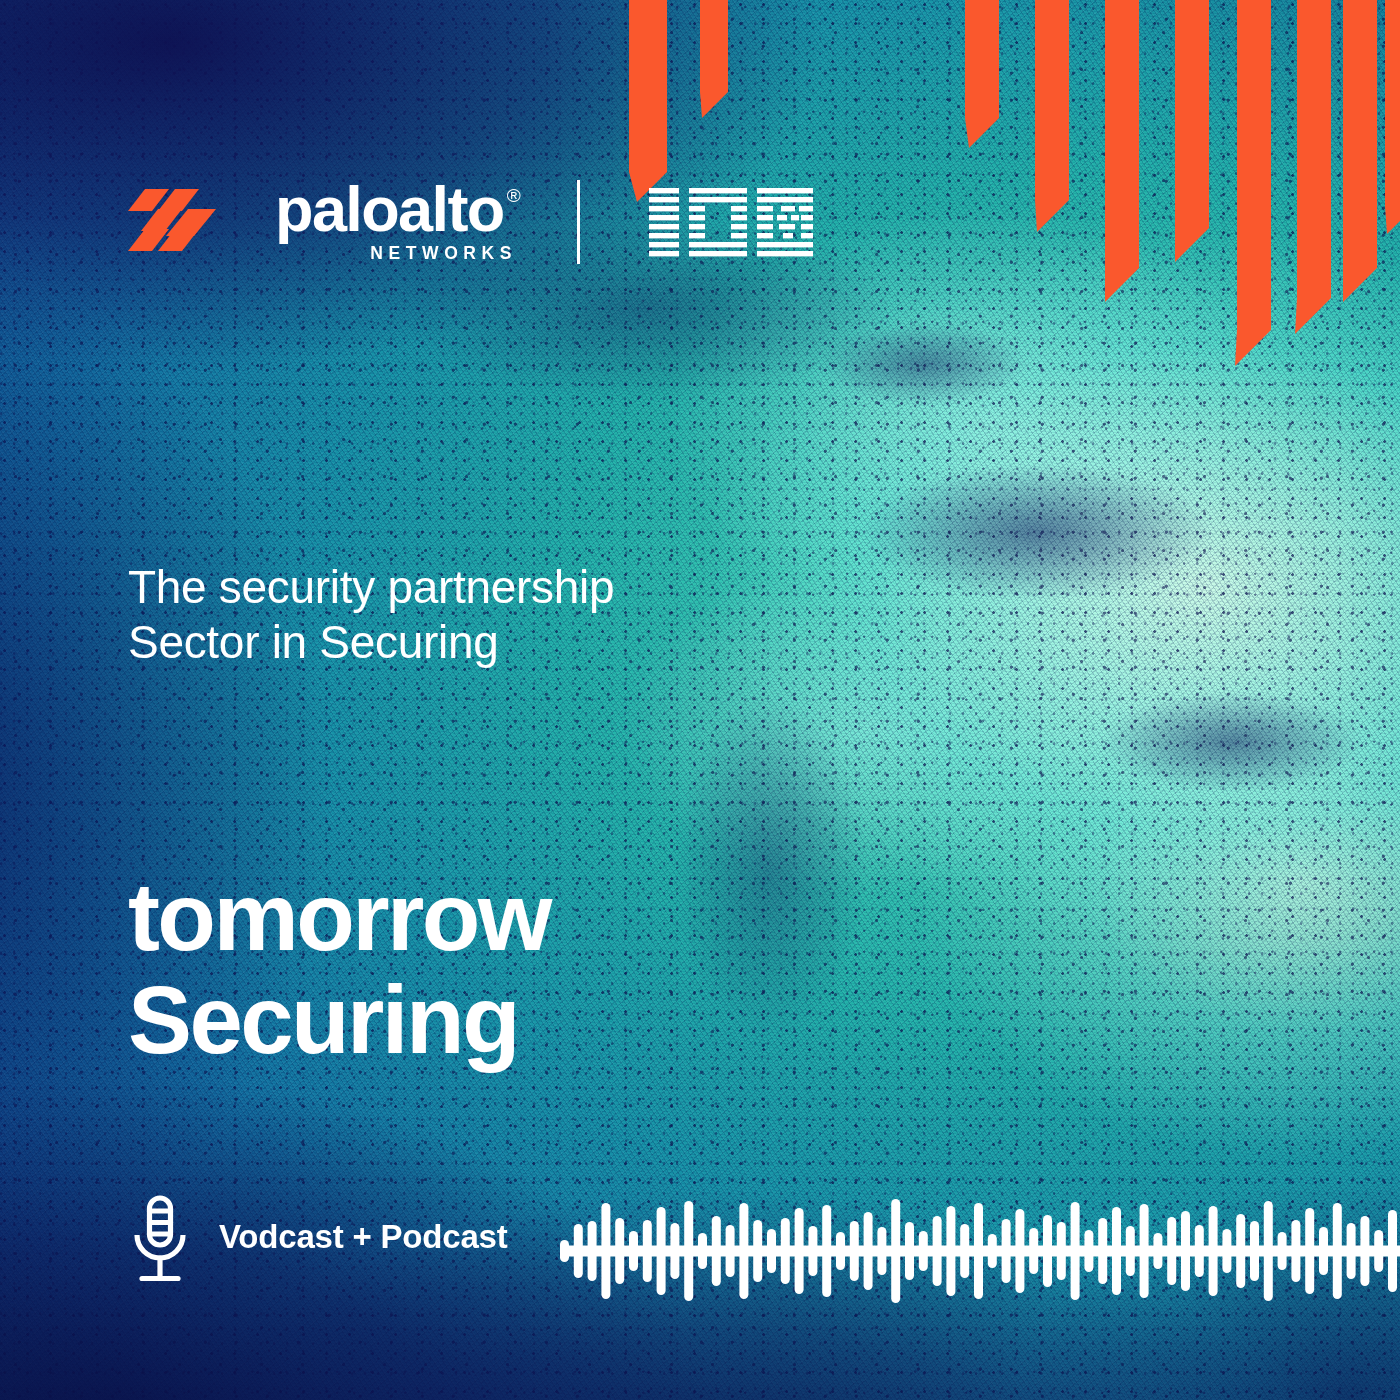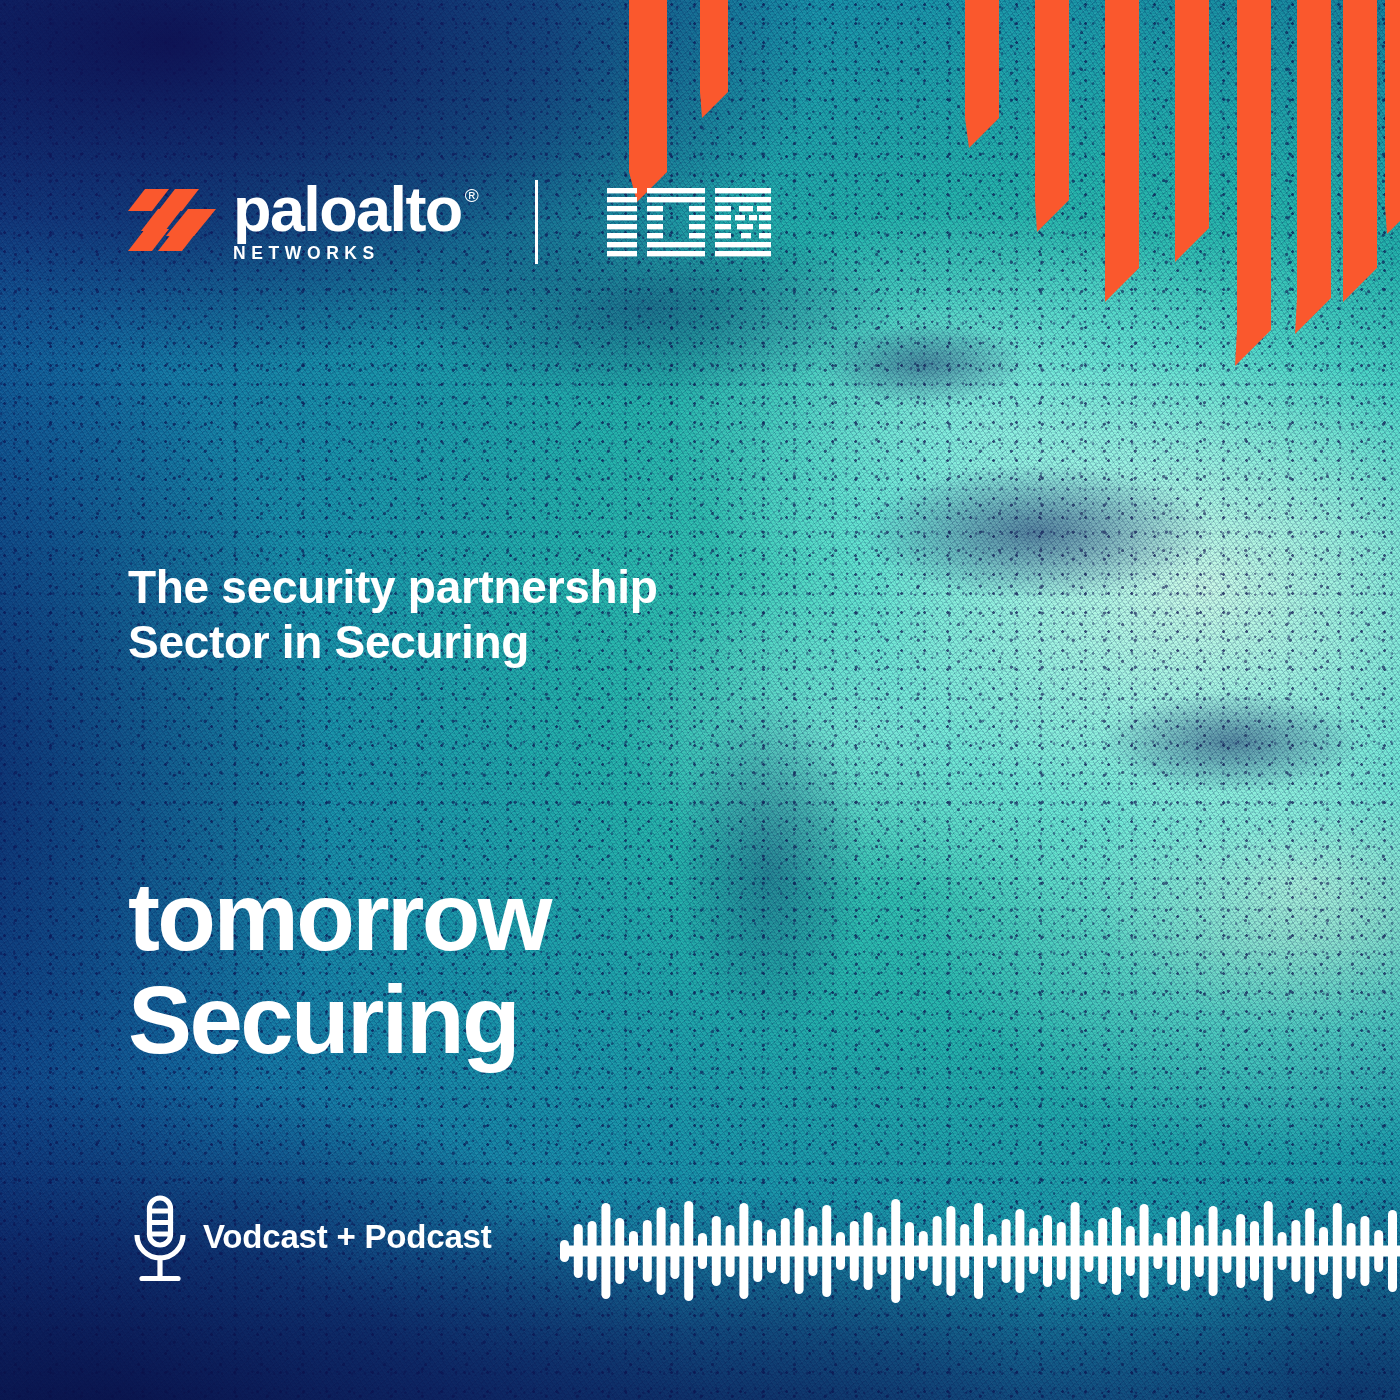--- a/index.html
+++ b/index.html
@@ -88,27 +88,29 @@
   .pan-mark { width: 88px; height: 62px; margin-top: 9px; }
   .pan-word { margin-left: 17px; }
   .pan-name {
     display: flex;
     align-items: flex-start;
     color: #ffffff;
     font-size: 63px;
     line-height: 0.94;
     font-weight: 700;
     letter-spacing: -1.6px;
+    margin-left: 42px;
   }
   .pan-reg { font-size: 19px; line-height: 1; margin-top: 6px; margin-left: 3px; font-weight: 400; }
   .pan-sub {
     color: #ffffff;
     font-size: 17.5px;
     font-weight: 700;
     letter-spacing: 5.6px;
+    text-align: right;
     margin-top: 3px;
     margin-right: 2px;
   }
   .logo-divider {
     width: 3px;
     height: 84px;
     background: #ffffff;
     margin: 0 61px 0 58px;
     align-self: center;
   }
@@ -116,41 +118,41 @@
 
   
   .subhead {
     position: absolute;
     left: 128px;
     top: 560px;
     width: 700px;
     color: #ffffff;
     font-size: 46px;
     line-height: 1.20;
-    font-weight: 700;
+    font-weight: 400;
     letter-spacing: -0.3px;
   }
   .headline {
     position: absolute;
     left: 128px;
     top: 866px;
     width: 760px;
     color: #ffffff;
     font-size: 96px;
     line-height: 1.07;
     font-weight: 700;
     letter-spacing: -2.6px;
   }
 
   
   .footer { position: absolute; left: 0; top: 1192px; width: 1400px; height: 118px; }
   .mic-wrap { position: absolute; left: 129px; top: 2px; width: 62px; height: 96px; }
   .mic-label {
     position: absolute;
-    left: 203px;
+    left: 219px;
     top: 26px;
     color: #ffffff;
     font-size: 33px;
     font-weight: 700;
     letter-spacing: -0.2px;
     white-space: nowrap;
   }
   .wave { position: absolute; left: 560px; top: 0; width: 840px; height: 118px; }
 </style>
 </head>

